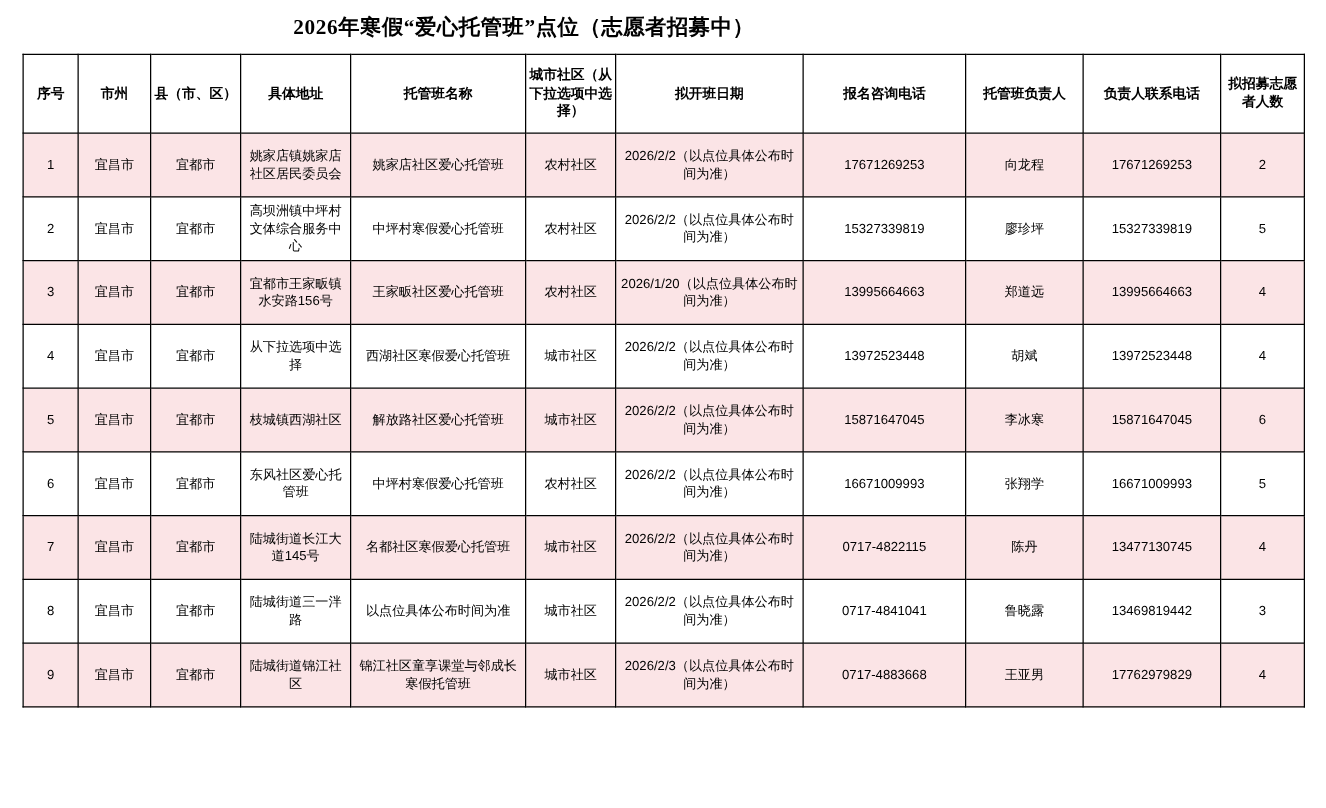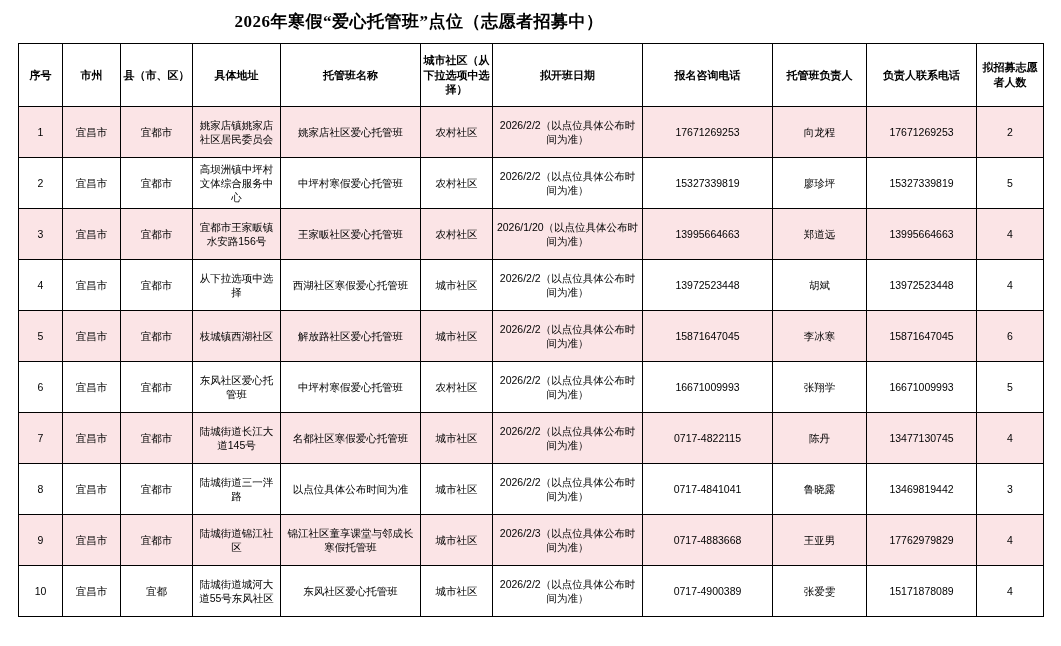--- a/index.html
+++ b/index.html
@@ -225,30 +225,17 @@
           <td>宜都市</td>
           <td>陆城街道锦江社区</td>
           <td>锦江社区童享课堂与邻成长寒假托管班</td>
           <td>城市社区</td>
           <td>2026/2/3（以点位具体公布时间为准）</td>
           <td>0717-4883668</td>
           <td>王亚男</td>
           <td>17762979829</td>
           <td>4</td>
         </tr>
-        <tr class="plain">
-          <td>10</td>
-          <td>宜昌市</td>
-          <td>宜都</td>
-          <td>陆城街道城河大道55号东风社区</td>
-          <td>东风社区爱心托管班</td>
-          <td>城市社区</td>
-          <td>2026/2/2（以点位具体公布时间为准）</td>
-          <td>0717-4900389</td>
-          <td>张爱雯</td>
-          <td>15171878089</td>
-          <td>4</td>
-        </tr>
       </tbody>
     </table>
   </div>
 
 </div>
 
 </body></html>

